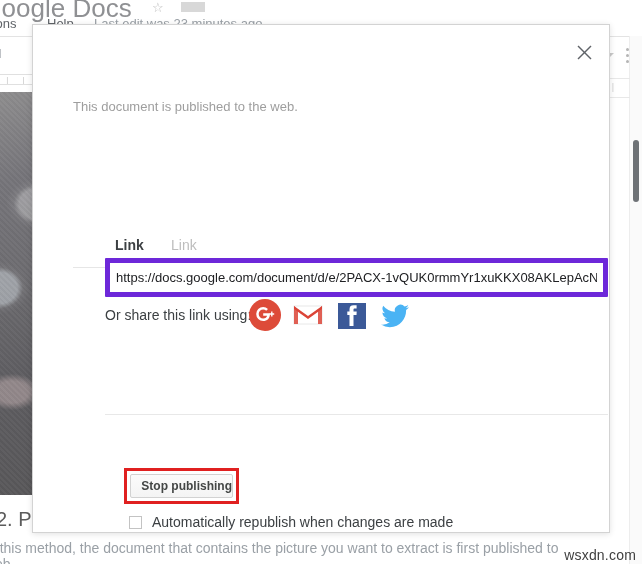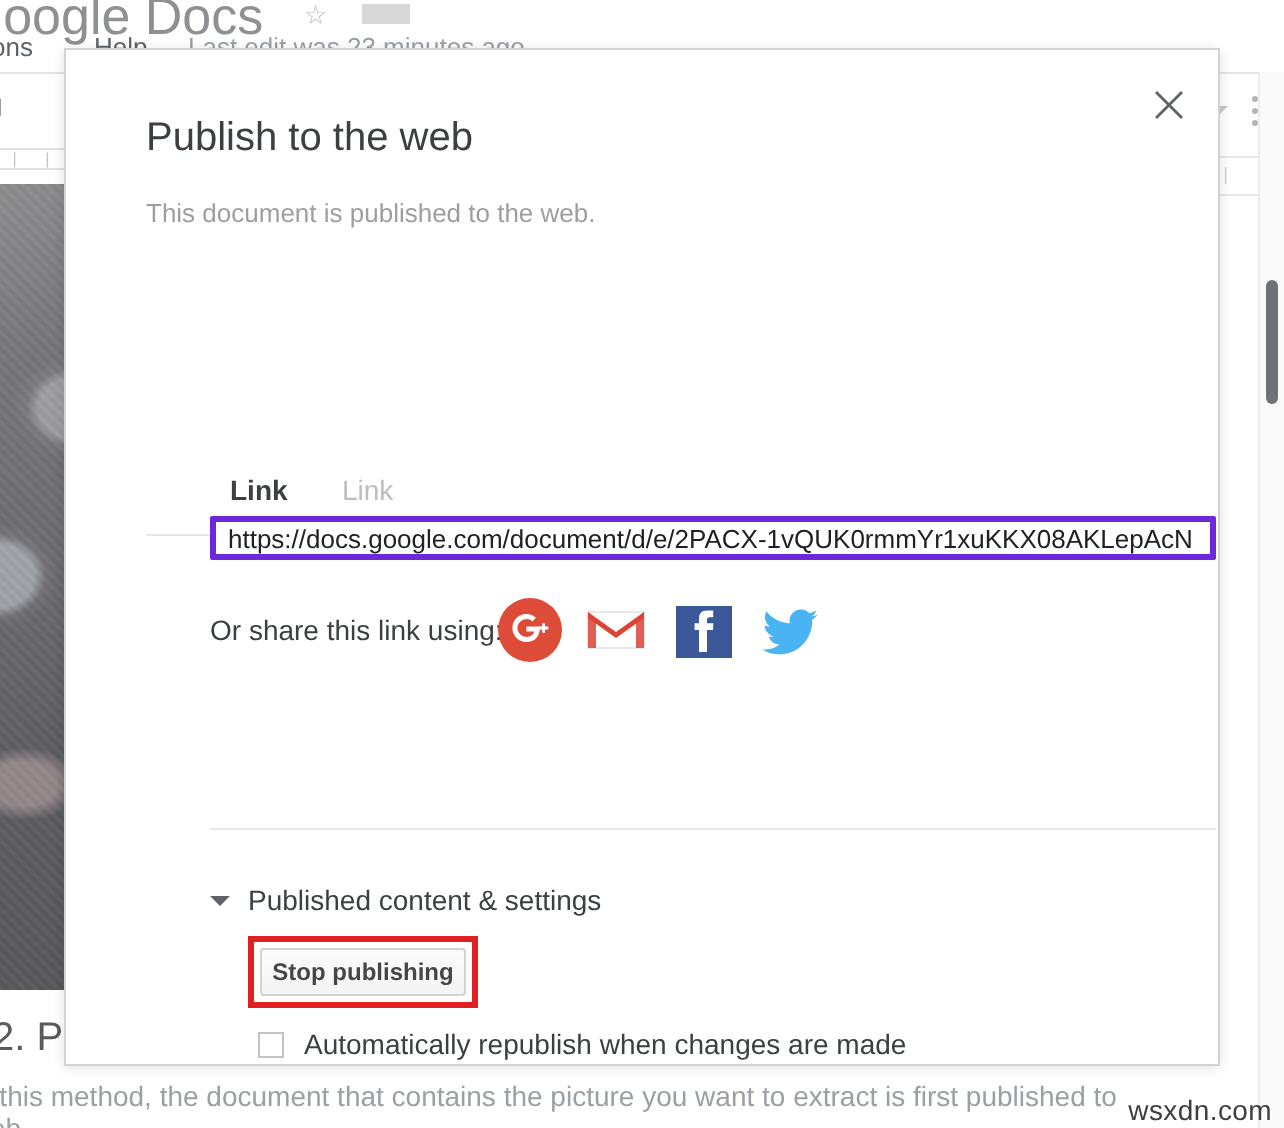--- a/index.html
+++ b/index.html
@@ -284,22 +284,22 @@
     height: 3px;
     background: #4285f4;
   }
 
   
   .url-field {
     position: absolute;
     left: 72px;
     top: 233px;
     width: 503px;
-    height: 22px;
-    border: 3px solid #6d28d9;
+    height: 39px;
+    border: 5px solid #6d28d9;
     box-sizing: border-box;
     font-family: "Liberation Sans", sans-serif;
     font-size: 13px;
     color: #202124;
     padding: 0 6px;
     background: #fff;
     outline: none;
     border-radius: 1px;
   }
 
@@ -389,20 +389,21 @@
     height: 24px;
     background: linear-gradient(#fbfbfb, #f4f4f4);
     border: 1px solid #d2d2d2;
     border-radius: 2px;
     font-family: "Liberation Sans", sans-serif;
     font-size: 12px;
     font-weight: bold;
     color: #444746;
     cursor: pointer;
     padding: 0;
+    text-align: right;
   }
 
   
   .check-row {
     position: absolute;
     left: 96px;
     top: 489px;
     display: flex;
     align-items: center;
   }
@@ -461,21 +462,20 @@
 
 <div id="dialog">
 
   <div class="close-btn">
     <svg width="15" height="15" viewBox="0 0 15 15">
       <line x1="1" y1="1" x2="14" y2="14" stroke="#5f6368" stroke-width="1.4"></line>
       <line x1="14" y1="1" x2="1" y2="14" stroke="#5f6368" stroke-width="1.4"></line>
     </svg>
   </div>
 
-  <div class="dlg-title">Publish to the web</div>
   <div class="dlg-status">This document is published to the web.</div>
 
 
   <div class="tabs">
     <div class="tab link">Link</div>
     <div class="tab embed">Link</div>
   </div>
 
   <input class="url-field" type="text" readonly="" value="https://docs.google.com/document/d/e/2PACX-1vQUK0rmmYr1xuKKX08AKLepAcN" style="">
 
@@ -507,24 +507,20 @@
 
   <div class="social tw">
     <svg width="32" height="32" viewBox="0 0 32 32">
       <path d="M30 8.3c-1 .5-2.1.8-3.3 1 1.2-.7 2.1-1.9 2.5-3.2-1.1.7-2.3 1.2-3.6 1.4a5.7 5.7 0 0 0-9.7 5.2A16.2 16.2 0 0 1 4.2 6.7a5.7 5.7 0 0 0 1.8 7.6c-.9 0-1.8-.3-2.6-.7 0 2.8 2 5.1 4.6 5.6-.8.2-1.7.3-2.6.1a5.7 5.7 0 0 0 5.3 4A11.5 11.5 0 0 1 2 25.6a16.2 16.2 0 0 0 8.8 2.6c10.5 0 16.3-8.8 16.3-16.4v-.8c1.1-.8 2.1-1.8 2.9-2.7z" fill="#4ab3f4"></path>
     </svg>
   </div>
 
 
   <div class="divider"></div>
 
-  <div class="disclosure">
-    <span class="caret"></span>
-    <span class="label">Published content &amp; settings</span>
-  </div>
 
   <div class="highlight-box"></div>
   <button class="stop-btn">Stop publishing</button>
 
   <div class="check-row">
     <span class="check-box"></span>
     <span class="check-label">Automatically republish when changes are made</span>
   </div>
 
 </div>

